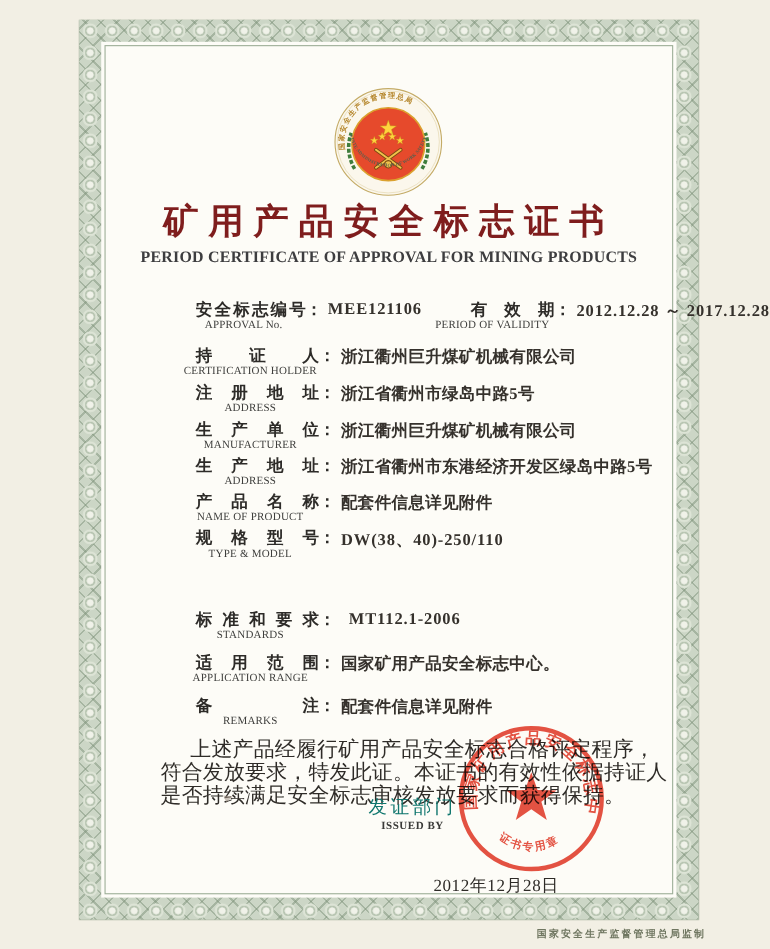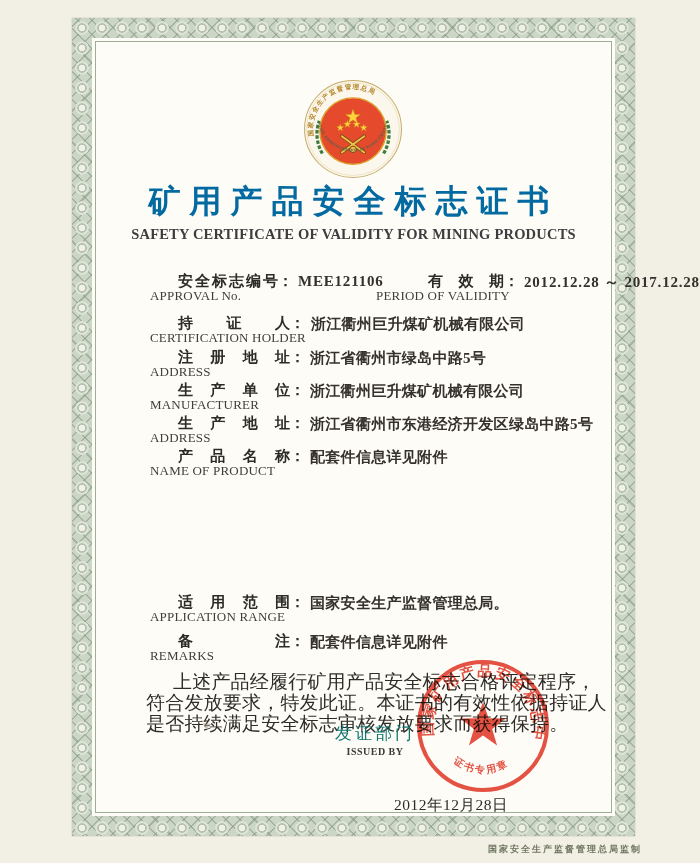--- a/index.html
+++ b/index.html
@@ -27,40 +27,40 @@
   }
   .paper-line{
     position:absolute;left:3px;top:3px;right:3px;bottom:3px;
     border:1px solid #9dae97;
   }
 
   
   .emblem{position:absolute;left:302px;top:78px;width:102px;height:102px;}
   .title{
     position:absolute;left:72px;top:180px;width:563px;text-align:center;
-    font-size:32px;font-weight:700;letter-spacing:9px;color:#0369a1;white-space:nowrap;
+    font-size:32px;font-weight:700;letter-spacing:9px;color:#7f1d1d;white-space:nowrap;
   }
   .subtitle{
     position:absolute;left:72px;top:226px;width:563px;text-align:center;
     font-size:14.5px;font-weight:700;letter-spacing:0.2px;color:#3d3d3f;white-space:nowrap;
   }
 
   
   .frow{position:absolute;left:150px;width:448px;display:flex;align-items:flex-start;}
   .lab{flex:none;position:relative;}
   .zh{
     display:inline-block;width:112px;font-size:15px;font-weight:700;color:#2d2b28;
     text-align:justify;text-align-last:justify;vertical-align:top;white-space:nowrap;margin-left:28px;
   }
   .zh.narrow{width:100px;}
   .zh.vshort{width:76px;padding-left:24px;}
   .colon{font-size:15px;font-weight:700;color:#2d2b28;}
   .en{
-    display:block;font-size:13px;letter-spacing:0.2px;color:#3e3e3c;
-    margin-top:0;line-height:9px;white-space:nowrap;font-weight:400;
+    display:block;font-size:10px;letter-spacing:0.2px;color:#3e3e3c;
+    margin-top:0;line-height:9px;white-space:nowrap;font-weight:400;text-align:center;
   }
   .val{
     font-size:15px;color:#35312c;padding-left:5px;padding-top:1px;white-space:nowrap;
     letter-spacing:0.3px;
     font-weight:bold;
   }
   .val.num{letter-spacing:0.8px;}
   .grp{display:flex;flex:none;}
 
   
@@ -136,21 +136,21 @@
 
     <text font-size="6.4" font-weight="700" fill="#b5862b" letter-spacing="1.2" font-family="'Liberation Serif',serif">
       <textPath href="#arcTop" startOffset="4">国家安全生产监督管理总局</textPath>
     </text>
     <text font-size="4.1" font-weight="700" fill="#55604f" letter-spacing="0.15" font-family="'Liberation Serif',serif">
       <textPath href="#arcBottom" startOffset="1">STATE ADMINISTRATION OF WORK SAFETY</textPath>
     </text>
   </svg>
 
   <div class="title">矿用产品安全标志证书</div>
-  <div class="subtitle">SAFETY CERTIFICATE OF VALIDITY FOR MINING PRODUCTS</div>
+  <div class="subtitle">PERIOD CERTIFICATE OF APPROVAL FOR MINING PRODUCTS</div>
 
   <div class="frow" style="top:272px">
     <div class="grp">
       <div class="lab">
         <span class="zh narrow">安全标志编号</span><span class="colon">：</span>
         <span class="en">APPROVAL No.</span>
       </div>
       <div class="val num" style="width:92px">MEE121106</div>
     </div>
     <div class="grp" style="margin-left:-14px">
@@ -195,28 +195,42 @@
   </div>
 
   <div class="frow" style="top:447px">
     <div class="lab">
       <span class="zh">产品名称</span><span class="colon">：</span>
       <span class="en">NAME OF PRODUCT</span>
     </div>
     <div class="val">配套件信息详见附件</div>
   </div>
 
-
+  <div class="frow" style="top:480px">
+    <div class="lab">
+      <span class="zh">规格型号</span><span class="colon">：</span>
+      <span class="en">TYPE &amp; MODEL</span>
+    </div>
+    <div class="val num">DW(38、40)-250/110</div>
+  </div>
+
+  <div class="frow" style="top:554px">
+    <div class="lab">
+      <span class="zh">标准和要求</span><span class="colon">：</span>
+      <span class="en">STANDARDS</span>
+    </div>
+    <div class="val num" style="padding-left:12px">MT112.1-2006</div>
+  </div>
 
   <div class="frow" style="top:593px">
     <div class="lab">
       <span class="zh">适用范围</span><span class="colon">：</span>
       <span class="en">APPLICATION RANGE</span>
     </div>
-    <div class="val">国家安全生产监督管理总局。</div>
+    <div class="val">国家矿用产品安全标志中心。</div>
   </div>
 
   <div class="frow" style="top:632px">
     <div class="lab">
       <span class="zh">备注</span><span class="colon">：</span>
       <span class="en">REMARKS</span>
     </div>
     <div class="val">配套件信息详见附件</div>
   </div>
 

